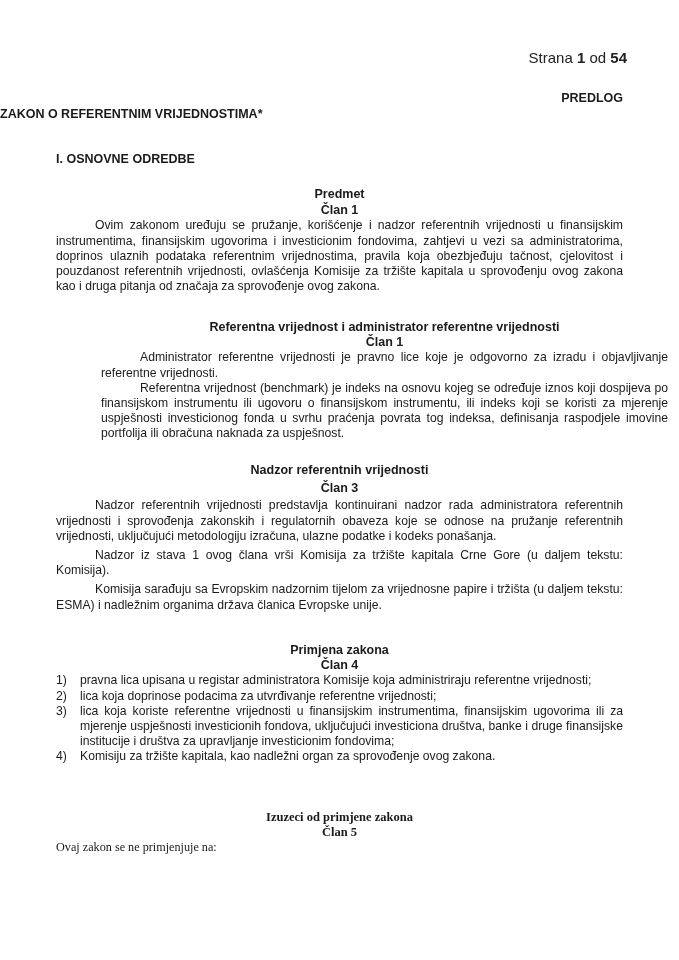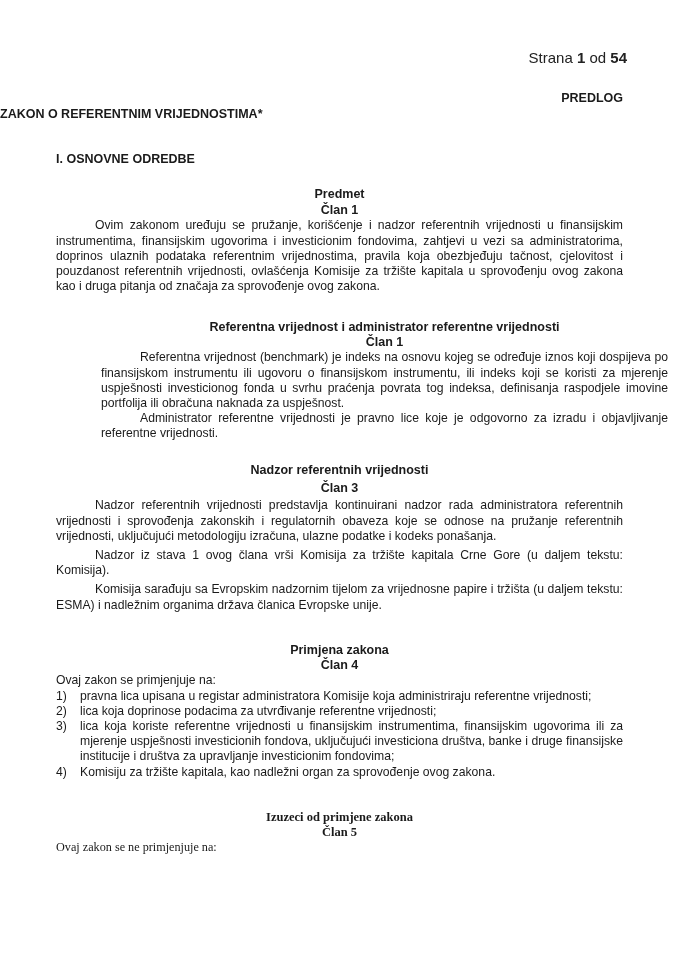--- a/index.html
+++ b/index.html
@@ -40,38 +40,37 @@
 
   <div class="content" style="top:187px;">
     <div class="h">Predmet</div>
     <div class="h" style="margin-top:1px;">Član 1</div>
     <p class="p">Ovim zakonom uređuju se pružanje, korišćenje i nadzor referentnih vrijednosti u finansijskim instrumentima, finansijskim ugovorima i investicionim fondovima, zahtjevi u vezi sa administratorima,  doprinos ulaznih podataka referentnim vrijednostima, pravila koja obezbjeđuju tačnost, cjelovitost i pouzdanost referentnih vrijednosti, ovlašćenja Komisije za tržište kapitala u sprovođenju ovog zakona kao i druga pitanja od značaja za sprovođenje ovog zakona.</p>
   </div>
 
   <div class="content" style="top:320px;margin-left:45px;">
     <div class="h">Referentna vrijednost i administrator referentne vrijednosti</div>
     <div class="h">Član 1</div>
+    <p class="p">Administrator referentne vrijednosti je pravno lice koje je odgovorno za izradu i objavljivanje referentne vrijednosti.</p>
     <p class="p">Referentna vrijednost (benchmark) je indeks na osnovu kojeg se određuje iznos koji dospijeva po finansijskom instrumentu ili ugovoru o finansijskom instrumentu, ili indeks koji se koristi za mjerenje uspješnosti investicionog fonda u svrhu praćenja povrata tog indeksa, definisanja raspodjele imovine portfolija ili obračuna naknada za uspješnost.</p>
-    <p class="p">Administrator referentne vrijednosti je pravno lice koje je odgovorno za izradu i objavljivanje referentne vrijednosti.</p>
   </div>
 
   <div class="content" style="top:463px;">
     <div class="h">Nadzor referentnih vrijednosti</div>
     <div class="h" style="margin-top:3px;">Član 3</div>
     <p class="p" style="margin-top:2px;">Nadzor referentnih vrijednosti predstavlja kontinuirani nadzor rada administratora referentnih vrijednosti i sprovođenja zakonskih i regulatornih obaveza koje se odnose na pružanje referentnih vrijednosti, uključujući metodologiju izračuna, ulazne podatke i kodeks ponašanja.</p>
     <div class="gap4"></div>
     <p class="p">Nadzor iz stava 1 ovog člana vrši Komisija za tržište kapitala Crne Gore (u daljem tekstu: Komisija).</p>
     <div class="gap4"></div>
     <p class="p">Komisija sarađuju sa Evropskim nadzornim tijelom za vrijednosne papire i tržišta (u daljem tekstu: ESMA) i nadležnim organima država članica Evropske unije.</p>
   </div>
 
   <div class="content" style="top:643px;">
     <div class="h">Primjena zakona</div>
     <div class="h">Član 4</div>
-    <p class="p noindent">Ovaj zakon se primjenjuje na:</p>
     <ol class="list">
       <li>
         <span class="num">1)</span>
         <span>pravna lica upisana u registar administratora Komisije koja administriraju referentne vrijednosti;</span>
       </li>
       <li>
         <span class="num">2)</span>
         <span>lica koja doprinose podacima za utvrđivanje referentne vrijednosti;</span>
       </li>
       <li>

